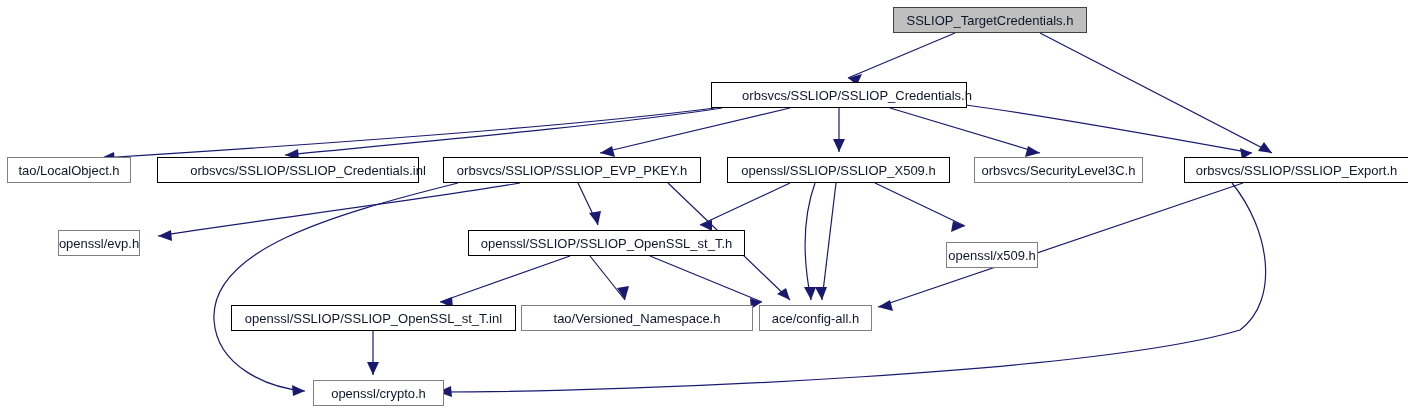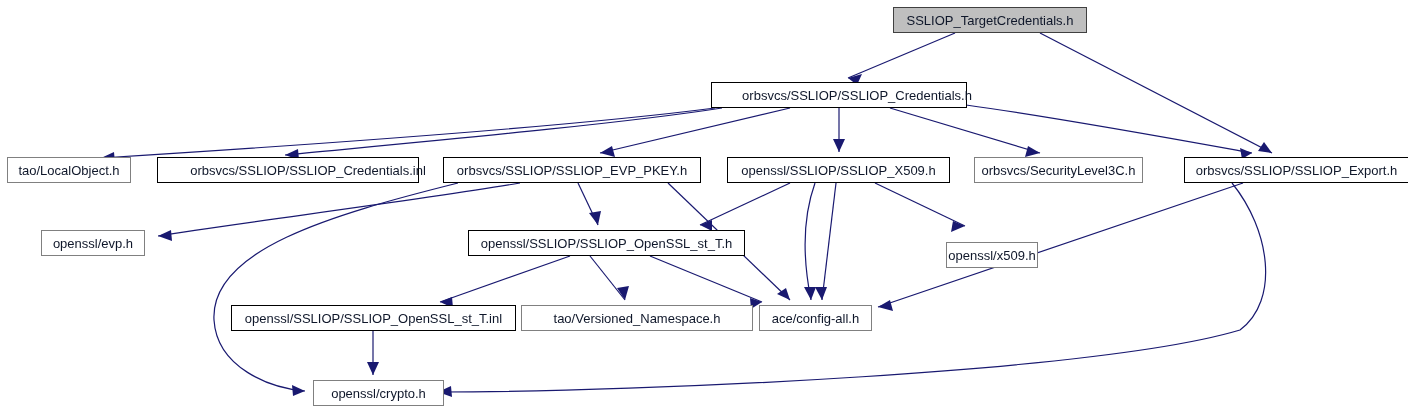--- a/index.html
+++ b/index.html
@@ -154,21 +154,21 @@
   </div>
 
   <div class="graph-node" style="left:974px; top:157px; width:169px;">
     <span class="node-label">orbsvcs/SecurityLevel3C.h</span>
   </div>
 
   <div class="graph-node strong" style="left:1176px; top:157px; width:225px;margin-left:8px;">
     <span class="node-label">orbsvcs/SSLIOP/SSLIOP_Export.h</span>
   </div>
 
-  <div class="graph-node" style="left:41px; top:230px; width:104px;">
+  <div class="graph-node" style="left:58px; top:230px; width:82px;">
     <span class="node-label">openssl/evp.h</span>
   </div>
 
   <div class="graph-node strong" style="left:468px; top:230px; width:277px;">
     <span class="node-label">openssl/SSLIOP/SSLIOP_OpenSSL_st_T.h</span>
   </div>
 
   <div class="graph-node" style="left:946px; top:230px; width:92px;margin-top:12px;">
     <span class="node-label">openssl/x509.h</span>
   </div>

